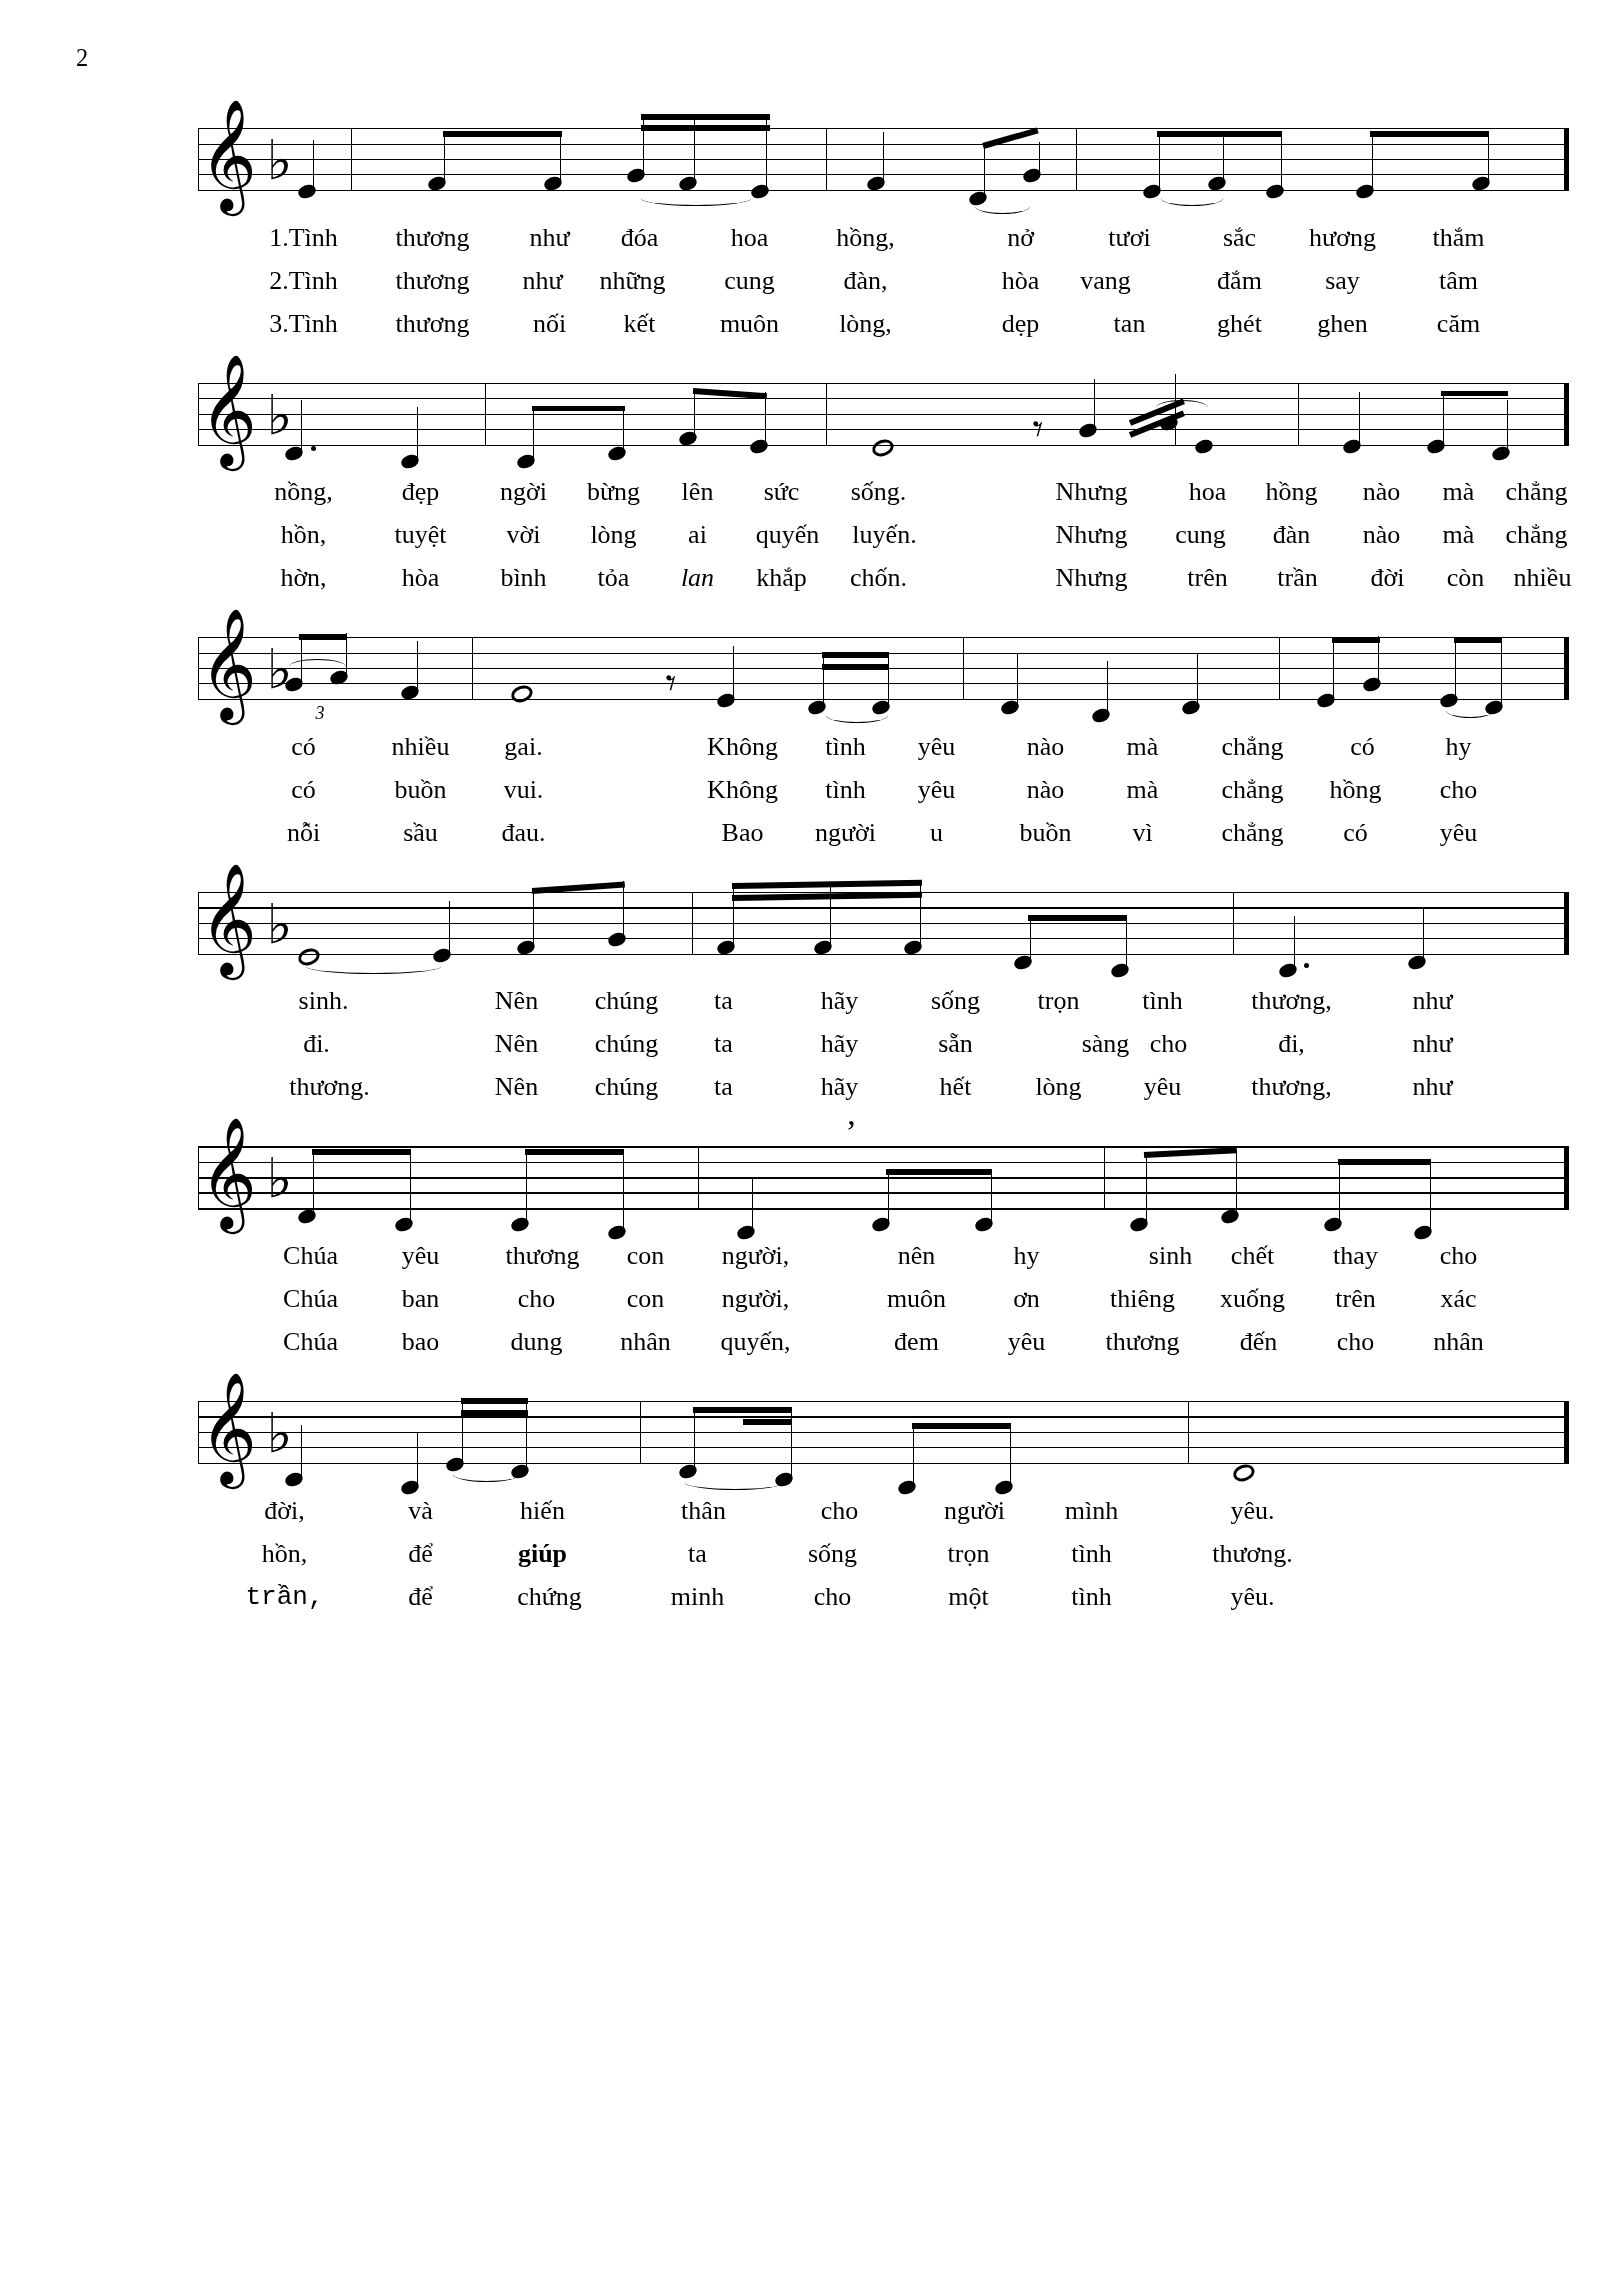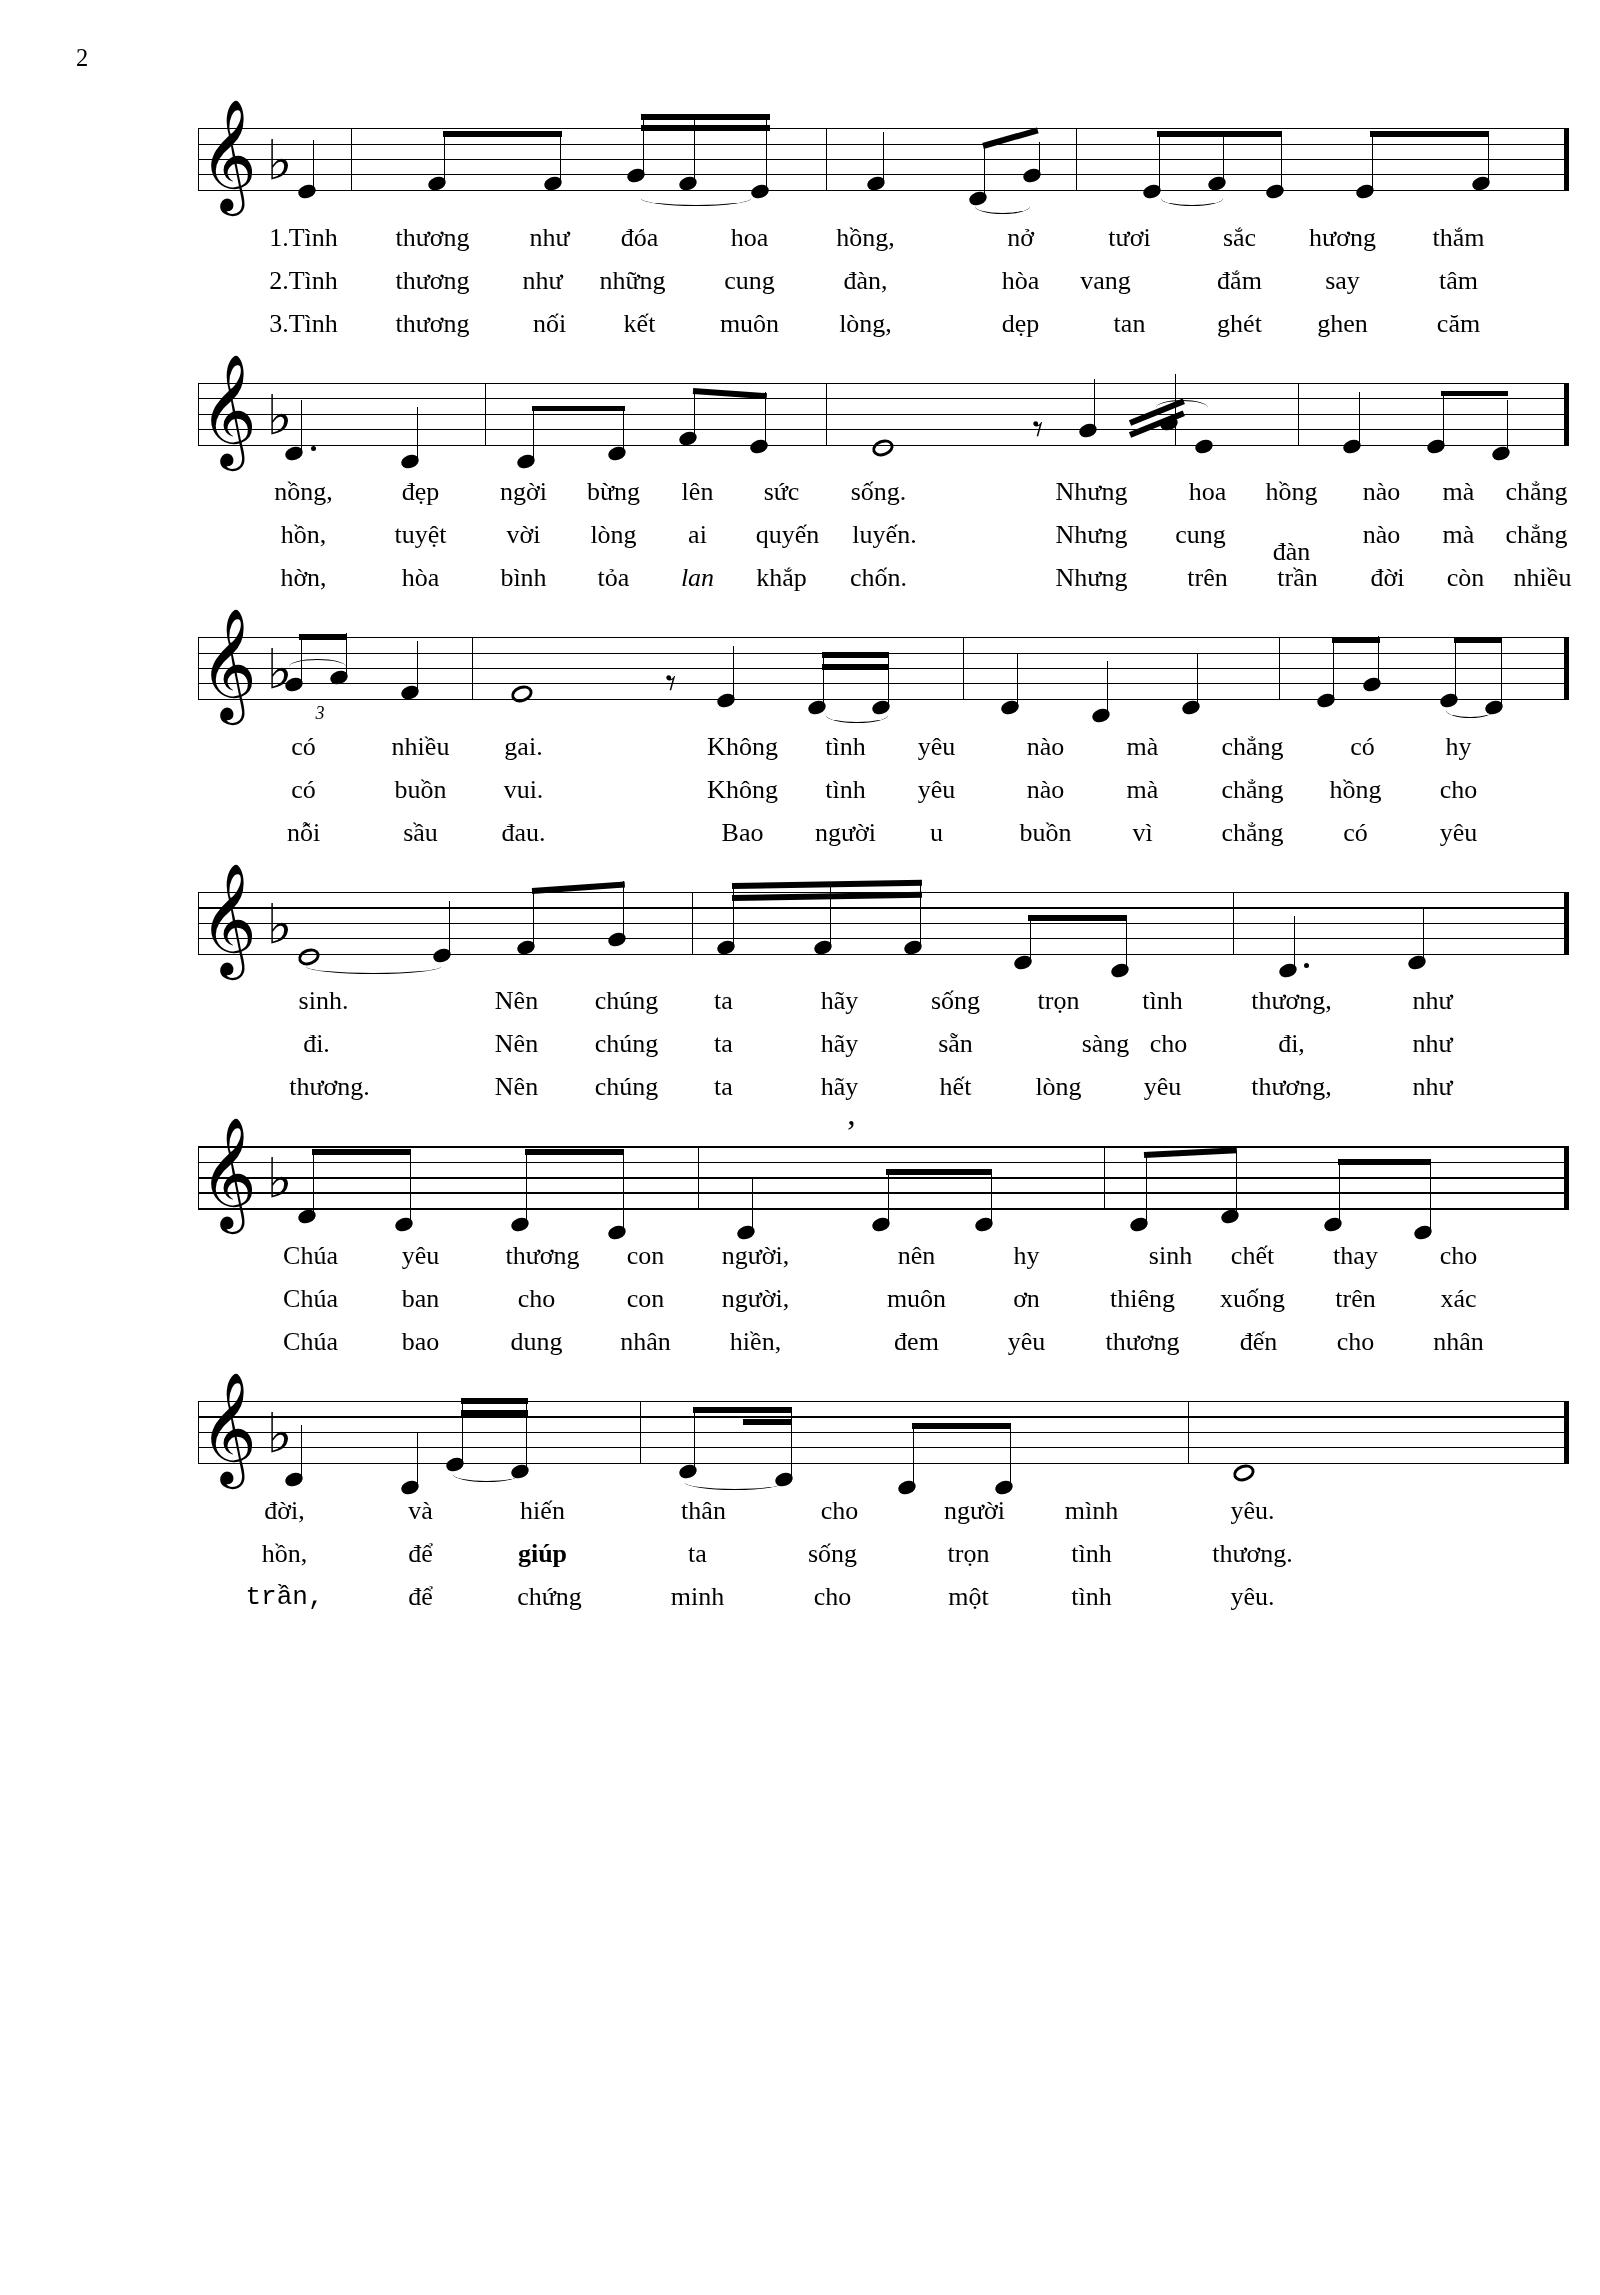--- a/index.html
+++ b/index.html
@@ -395,21 +395,21 @@
         <div class="lyric-line">
           <span class="lyric-syl" style="left:206px;">hồn,</span>
           <span class="lyric-syl" style="left:323px;">tuyệt</span>
           <span class="lyric-syl" style="left:426px;">vời</span>
           <span class="lyric-syl" style="left:516px;">lòng</span>
           <span class="lyric-syl" style="left:600px;">ai</span>
           <span class="lyric-syl" style="left:690px;">quyến</span>
           <span class="lyric-syl" style="left:787px;">luyến.</span>
           <span class="lyric-syl" style="left:994px;">Nhưng</span>
           <span class="lyric-syl" style="left:1103px;">cung</span>
-          <span class="lyric-syl" style="left:1194px;margin-top:17px;">đàn</span>
+          <span class="lyric-syl" style="left:1194px;">đàn</span>
           <span class="lyric-syl" style="left:1284px;">nào</span>
           <span class="lyric-syl" style="left:1361px;">mà</span>
           <span class="lyric-syl" style="left:1439px;">chẳng</span>
         </div>
         <div class="lyric-line">
           <span class="lyric-syl" style="left:206px;">hờn,</span>
           <span class="lyric-syl" style="left:323px;">hòa</span>
           <span class="lyric-syl" style="left:426px;">bình</span>
           <span class="lyric-syl" style="left:516px;">tỏa</span>
           <span class="lyric-syl" style="left:600px;font-style:italic;">lan</span>
@@ -703,21 +703,21 @@
           <span class="lyric-syl" style="left:1045px;">thiêng</span>
           <span class="lyric-syl" style="left:1155px;">xuống</span>
           <span class="lyric-syl" style="left:1258px;">trên</span>
           <span class="lyric-syl" style="left:1361px;">xác</span>
         </div>
         <div class="lyric-line">
           <span class="lyric-syl" style="left:213px;">Chúa</span>
           <span class="lyric-syl" style="left:323px;">bao</span>
           <span class="lyric-syl" style="left:439px;">dung</span>
           <span class="lyric-syl" style="left:548px;">nhân</span>
-          <span class="lyric-syl" style="left:658px;">hiền,</span>
+          <span class="lyric-syl" style="left:658px;">quyến,</span>
           <span class="lyric-syl" style="left:819px;">đem</span>
           <span class="lyric-syl" style="left:929px;">yêu</span>
           <span class="lyric-syl" style="left:1045px;">thương</span>
           <span class="lyric-syl" style="left:1161px;">đến</span>
           <span class="lyric-syl" style="left:1258px;">cho</span>
           <span class="lyric-syl" style="left:1361px;">nhân</span>
         </div>
       </div>
     </div>
 

